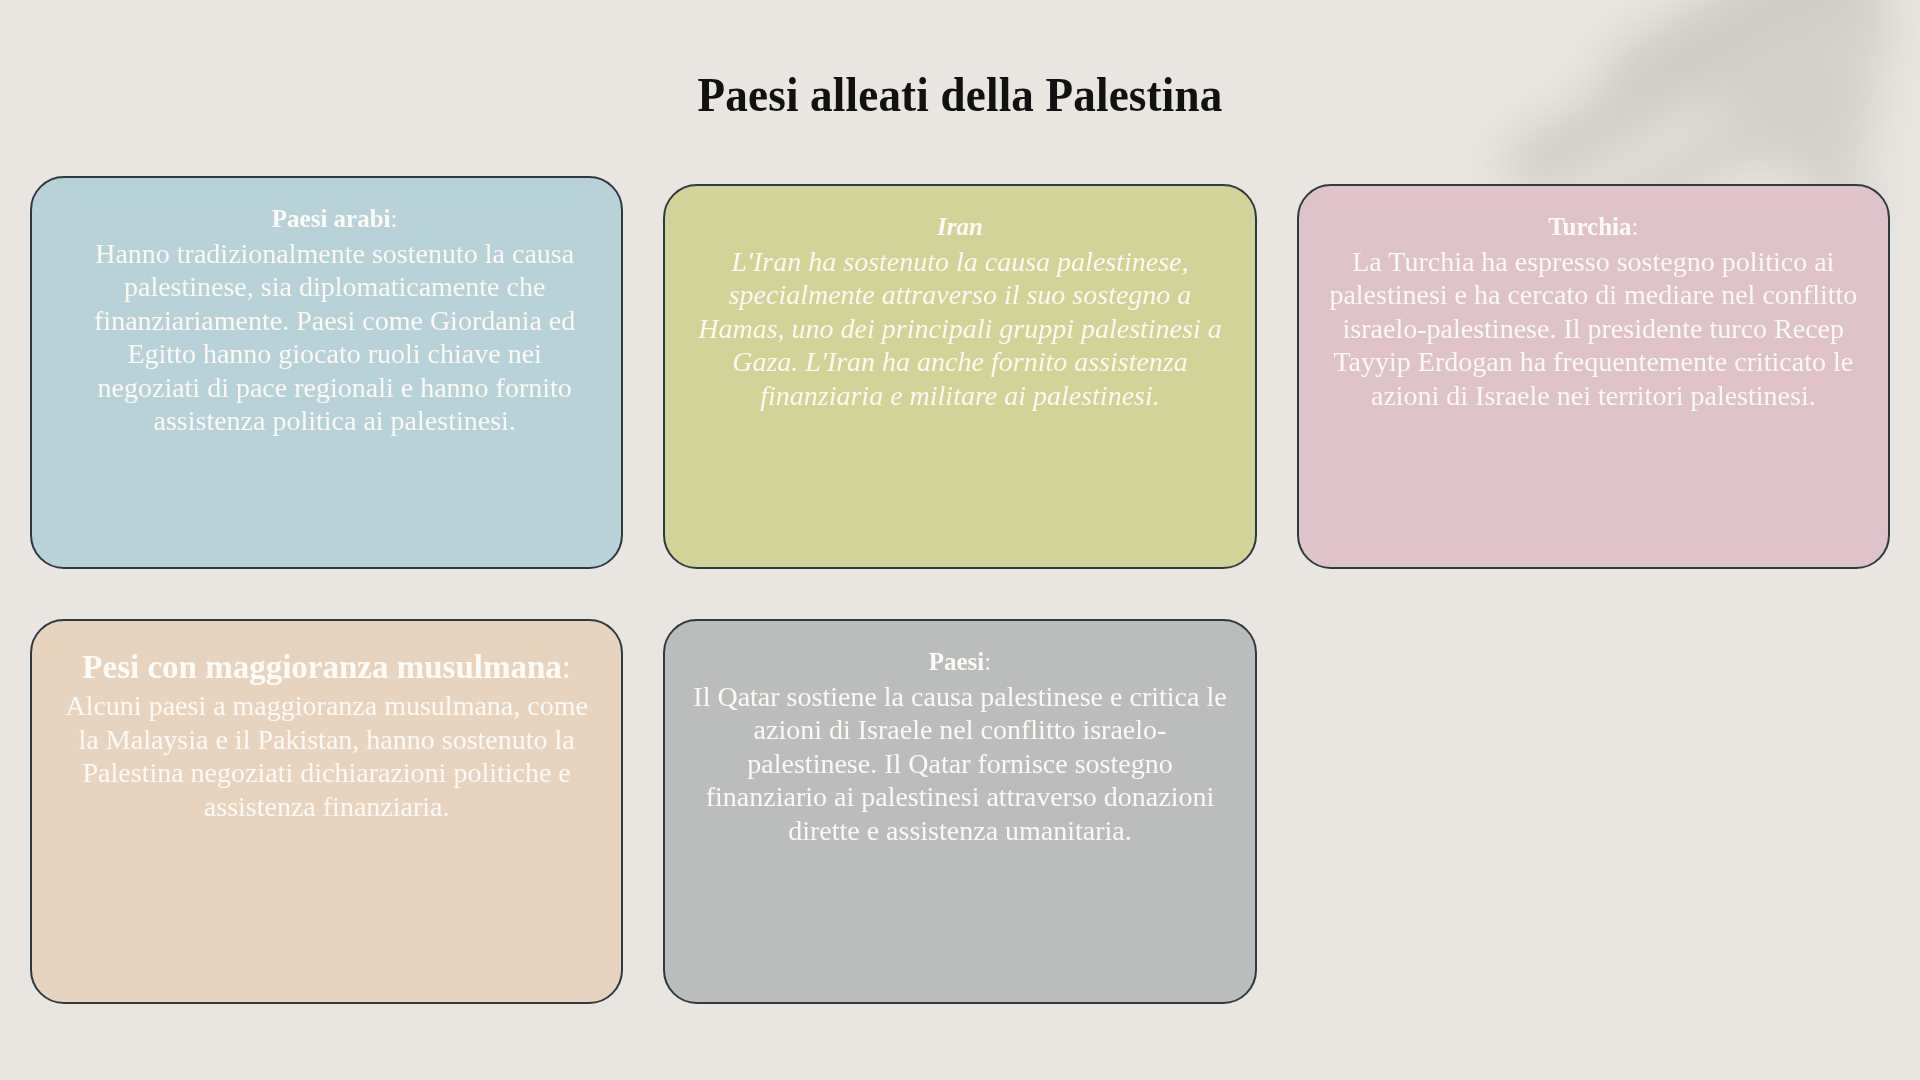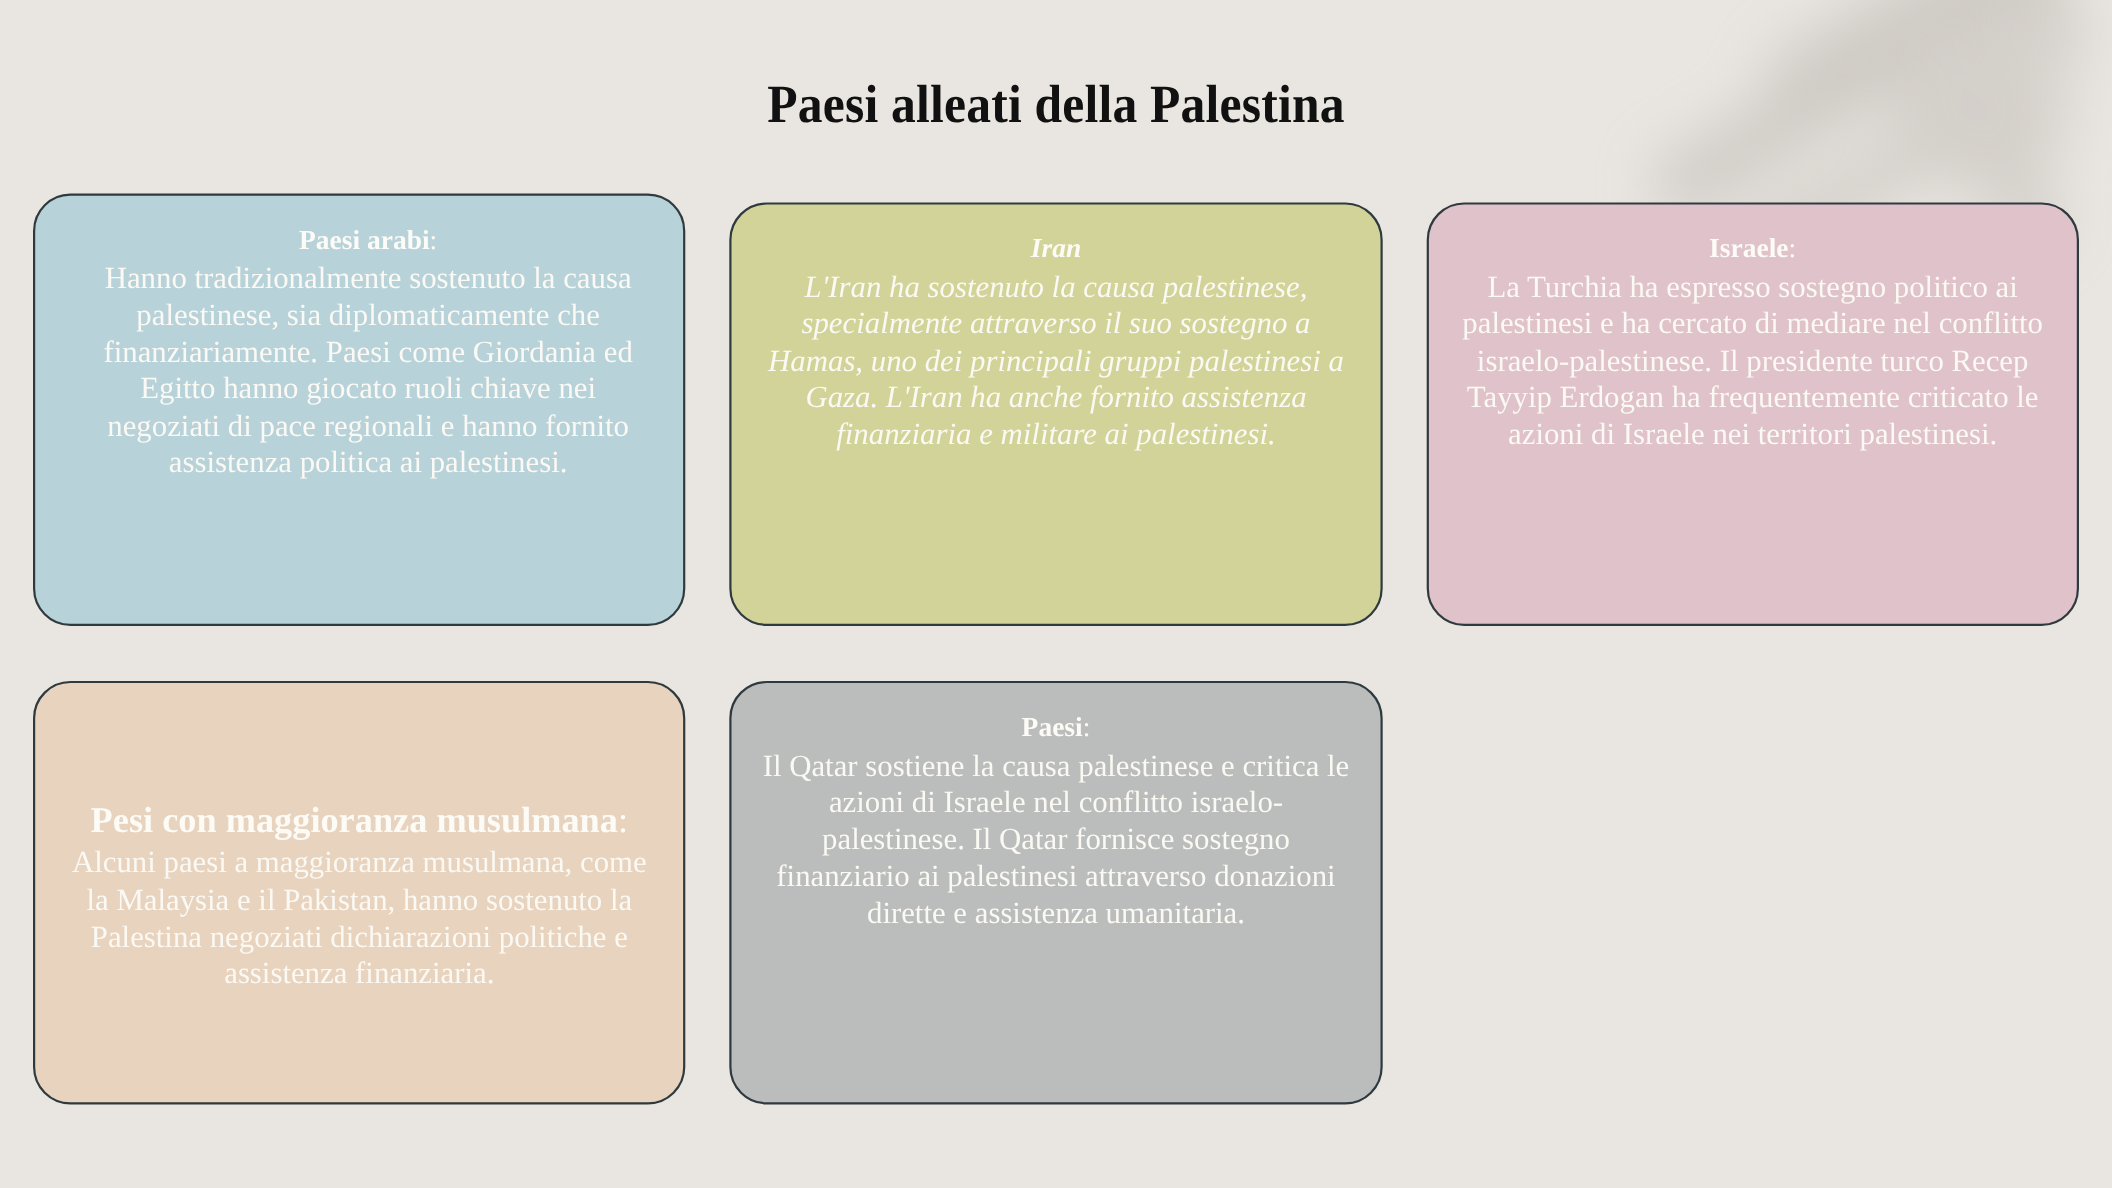--- a/index.html
+++ b/index.html
@@ -138,26 +138,26 @@
 
     <div class="card" style="background: rgb(210, 211, 152); border-color: rgb(47, 58, 62); font-style: italic;">
       <div class="card-heading">
         <span>Iran</span><span class="colon"></span>
       </div>
       <div class="card-body">L'Iran ha sostenuto la causa palestinese, specialmente attraverso il suo sostegno a Hamas, uno dei principali gruppi palestinesi a Gaza. L'Iran ha anche fornito assistenza finanziaria e militare ai palestinesi.</div>
     </div>
 
     <div class="card" style="background: rgb(223, 194, 202); border-color: rgb(47, 58, 62);">
       <div class="card-heading">
-        <span>Israele</span><span class="colon">:</span>
+        <span>Turchia</span><span class="colon">:</span>
       </div>
       <div class="card-body">La Turchia ha espresso sostegno politico ai palestinesi e ha cercato di mediare nel conflitto israelo-palestinese. Il presidente turco Recep Tayyip Erdogan ha frequentemente criticato le azioni di Israele nei territori palestinesi.</div>
     </div>
 
-    <div class="card" style="background: rgb(232, 211, 191); border-color: rgb(47, 58, 62); justify-content: center;">
+    <div class="card" style="background: rgb(232, 211, 191); border-color: rgb(47, 58, 62);">
       <div class="card-heading big">
         <span>Pesi con maggioranza musulmana</span><span class="colon">:</span>
       </div>
       <div class="card-body">Alcuni paesi a maggioranza musulmana, come la Malaysia e il Pakistan, hanno sostenuto la Palestina negoziati dichiarazioni politiche e assistenza finanziaria.</div>
     </div>
 
     <div class="card" style="background: rgb(187, 188, 188); border-color: rgb(47, 58, 62);">
       <div class="card-heading">
         <span>Paesi</span><span class="colon">:</span>
       </div>

